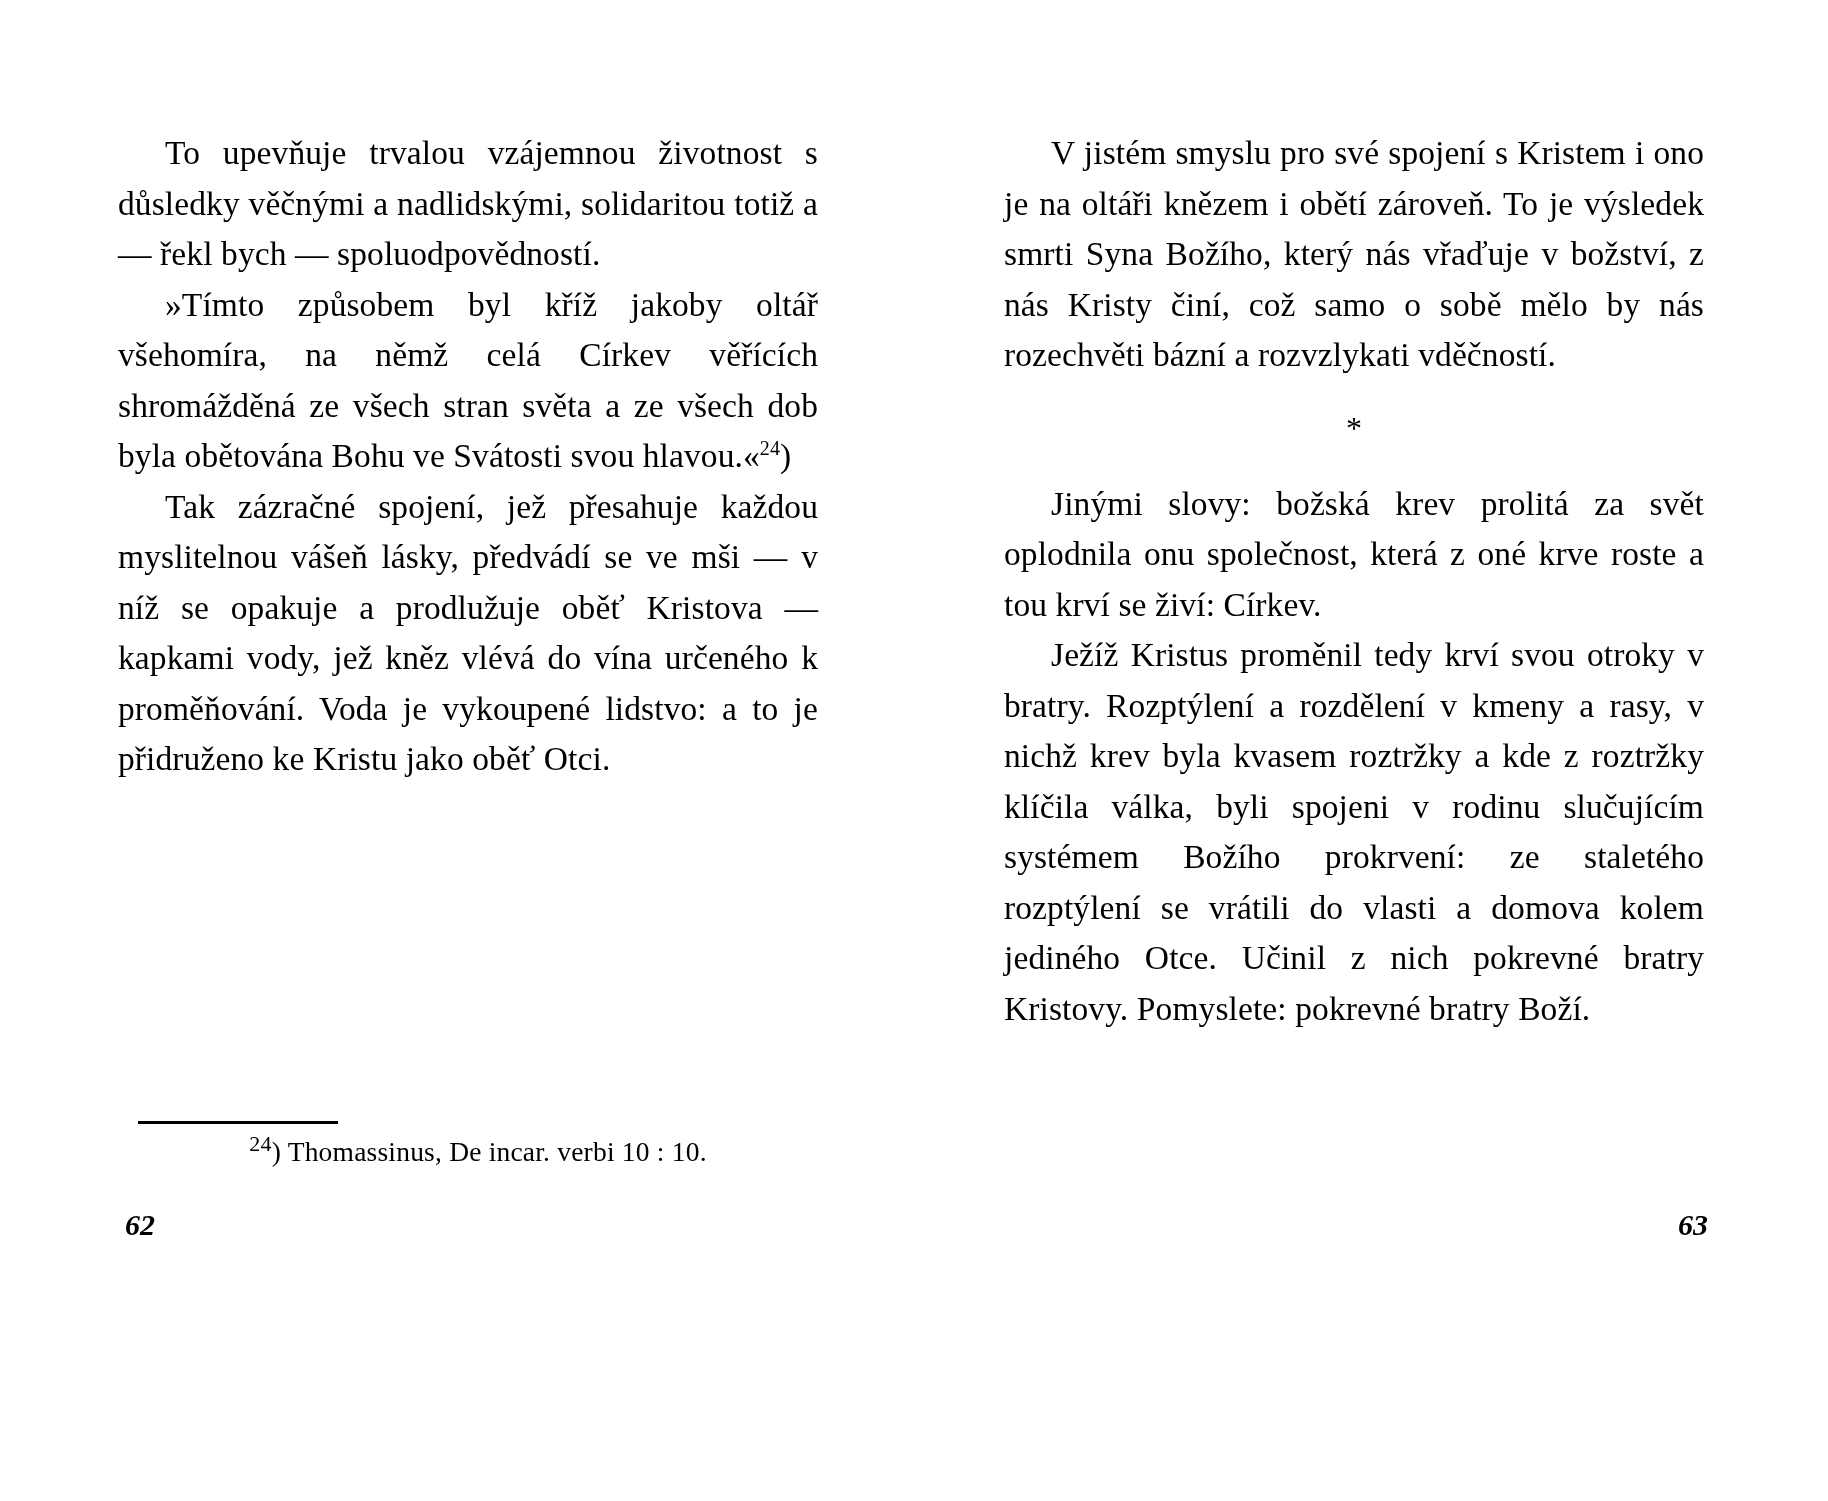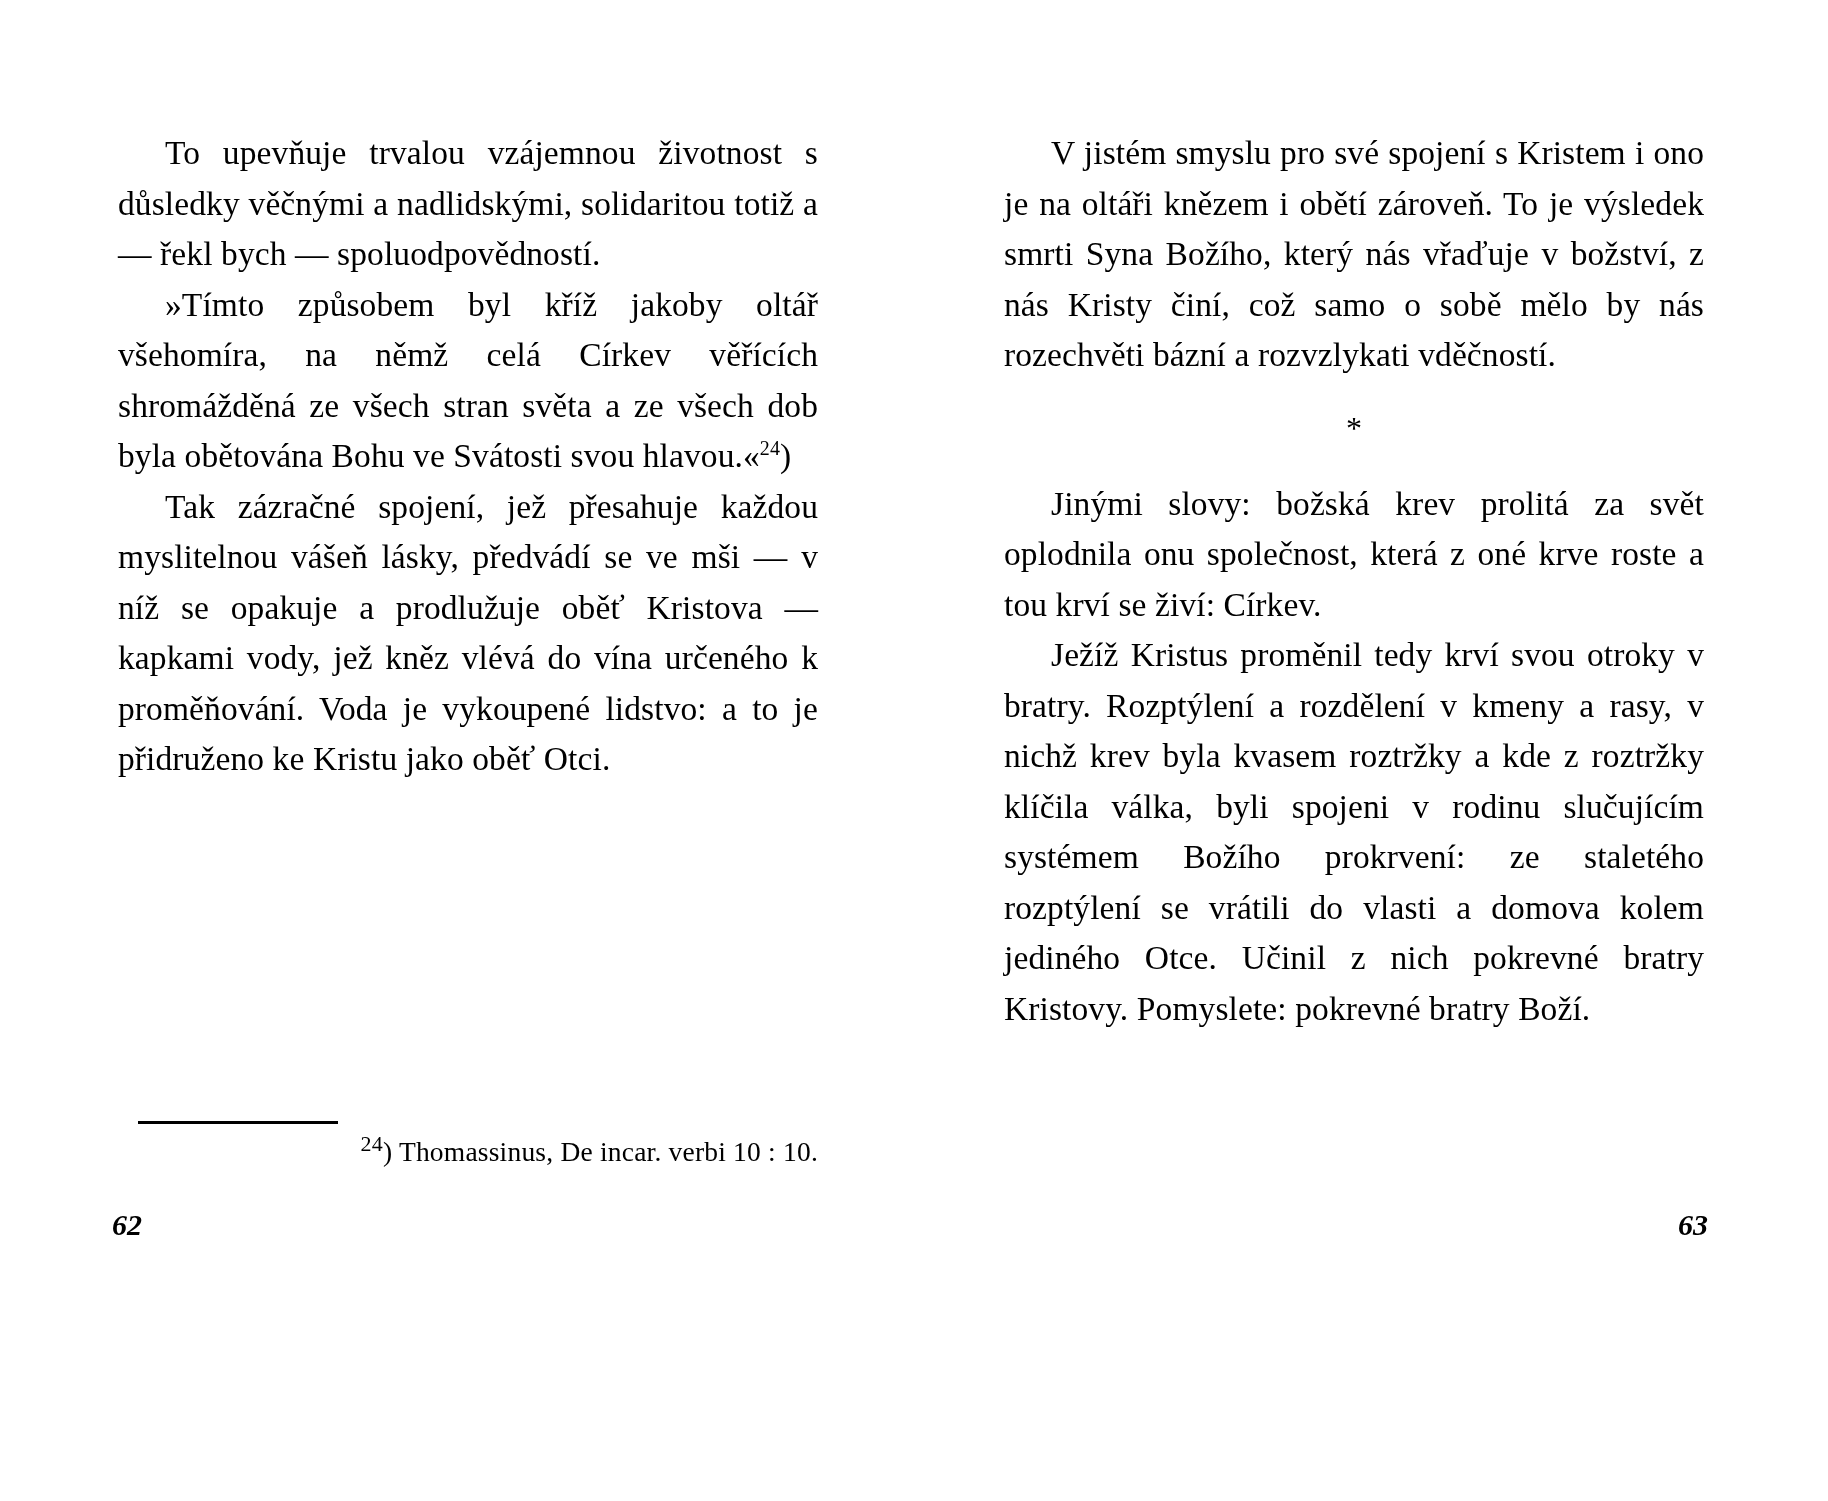--- a/index.html
+++ b/index.html
@@ -69,39 +69,39 @@
   }
   .footnote-rule {
     width: 200px;
     height: 3px;
     background: #000;
     margin: 0 0 10px 20px;
   }
   .footnote {
     font-size: 27.5px;
     line-height: 36px;
-    text-align: right;
+    text-align: center;
     letter-spacing: 0.2px;
     padding-left: 20px;
   }
   .footnote .num {
     font-size: 22px;
     vertical-align: super;
     line-height: 0;
   }
   .folio {
     position: absolute;
     bottom: 250px;
     font-size: 30px;
     font-weight: bold;
     font-style: italic;
     font-family: "Liberation Serif", serif;
   }
   .folio-left {
-    left: 112px;
+    left: 125px;
   }
   .folio-right {
     right: 120px;
     margin-top: 16px;
   }
 </style>
 </head>
 <body>
 
 <div class="spread">

